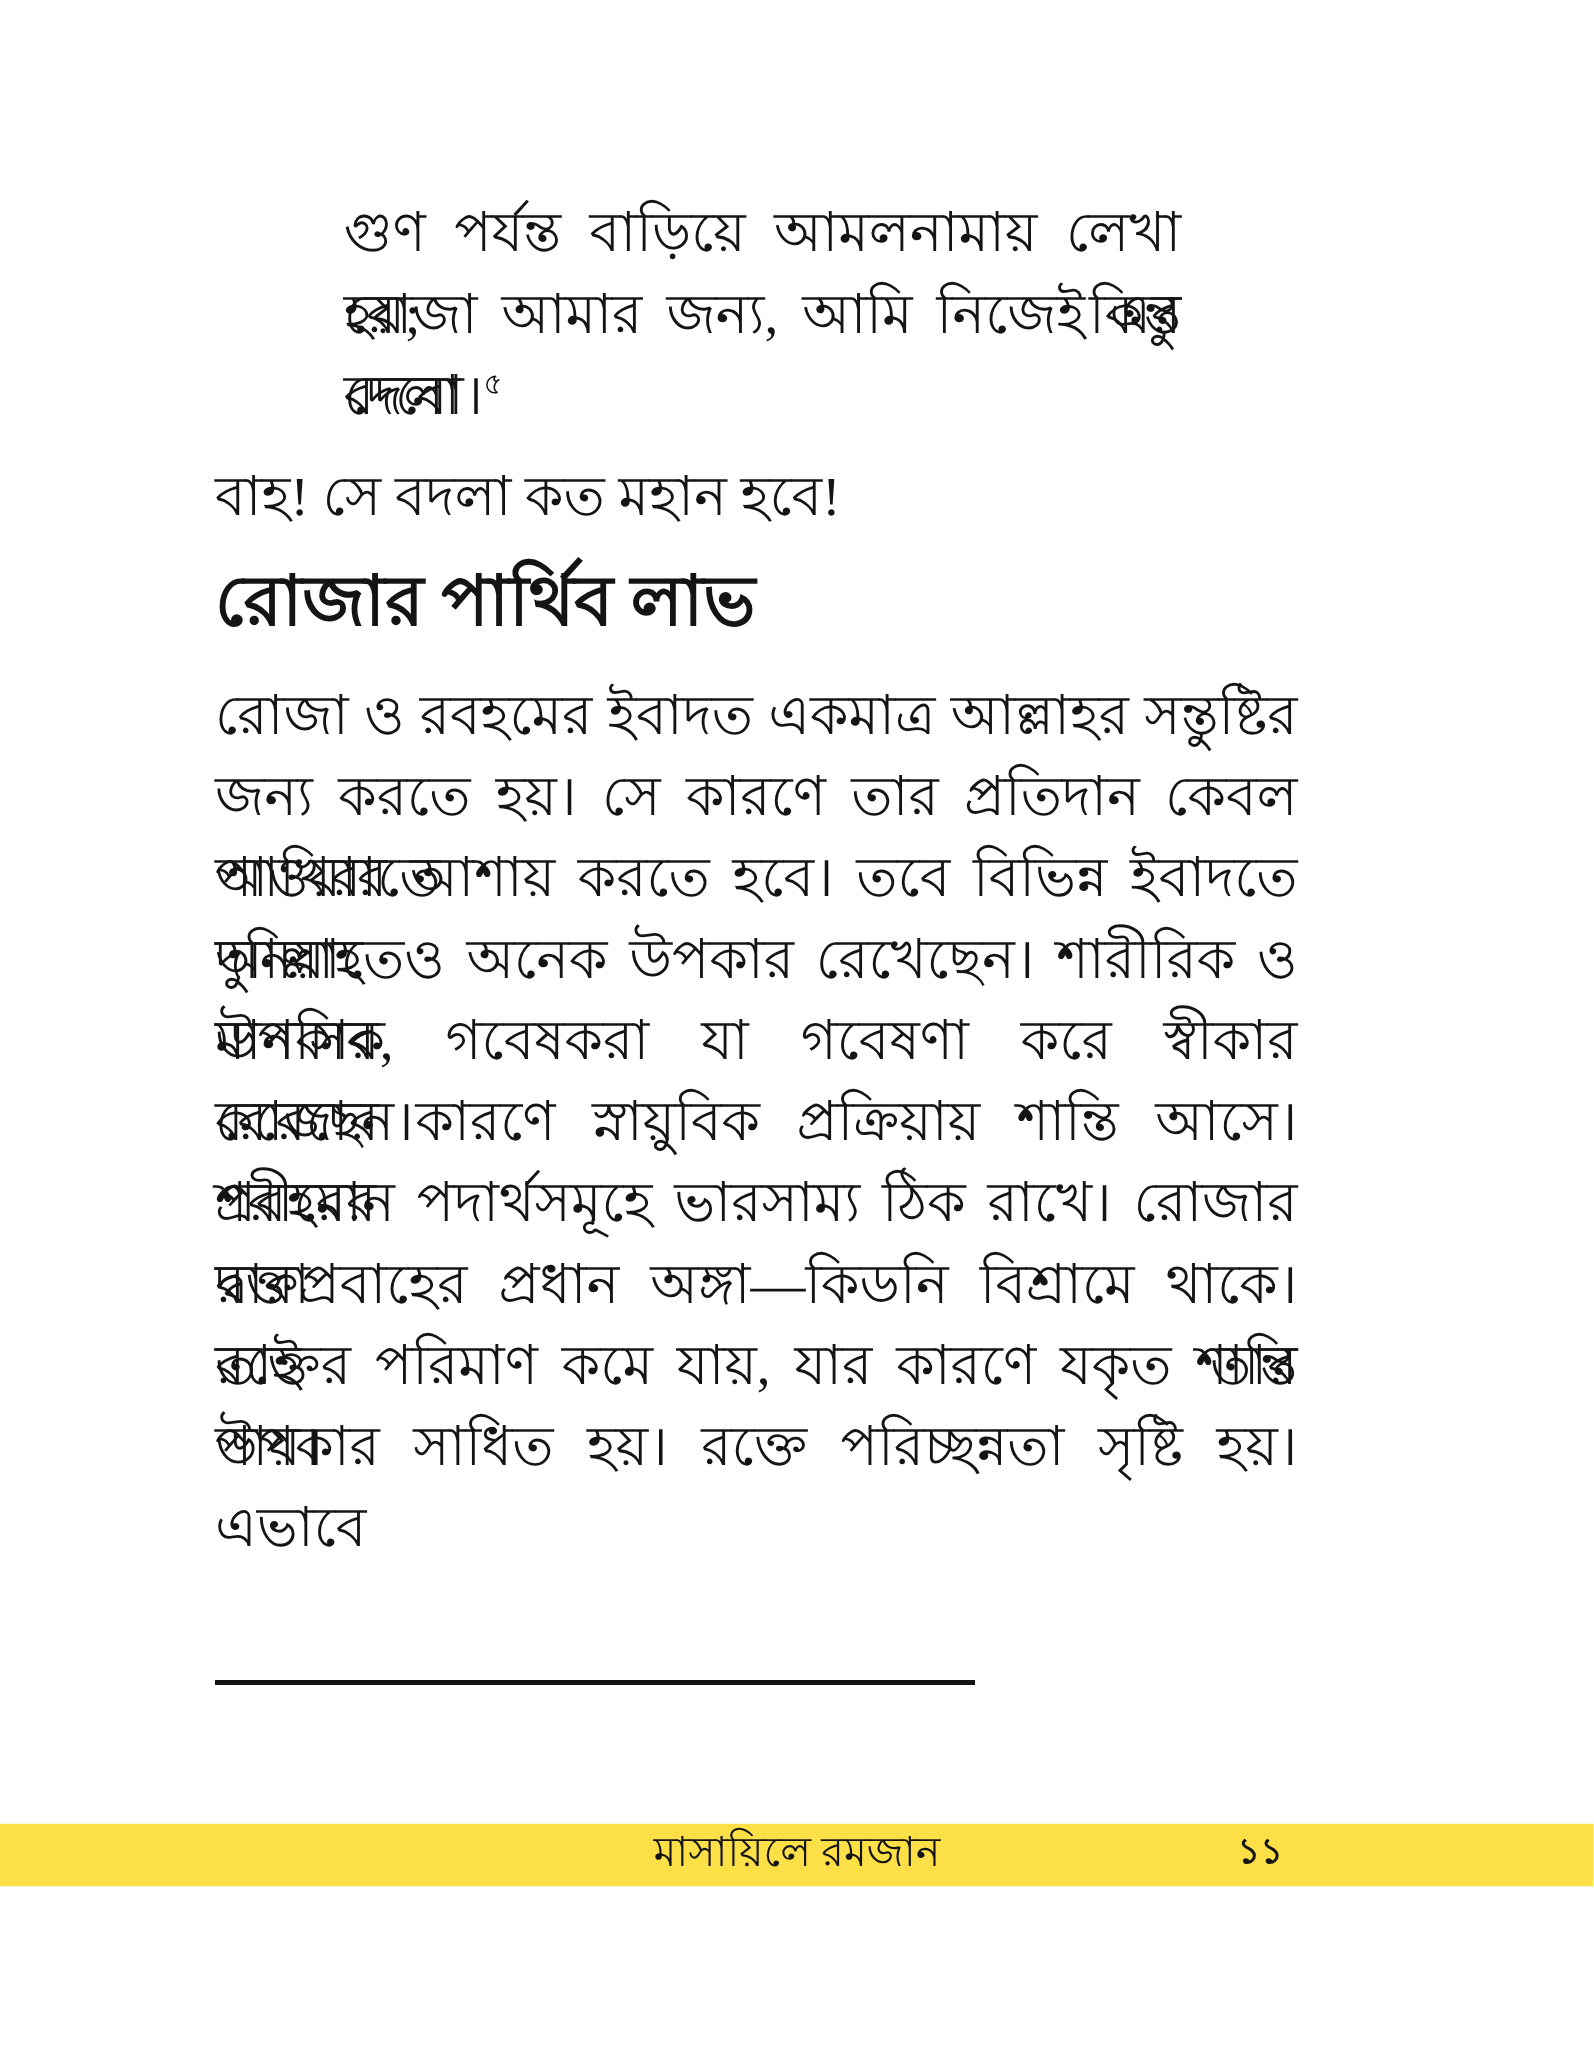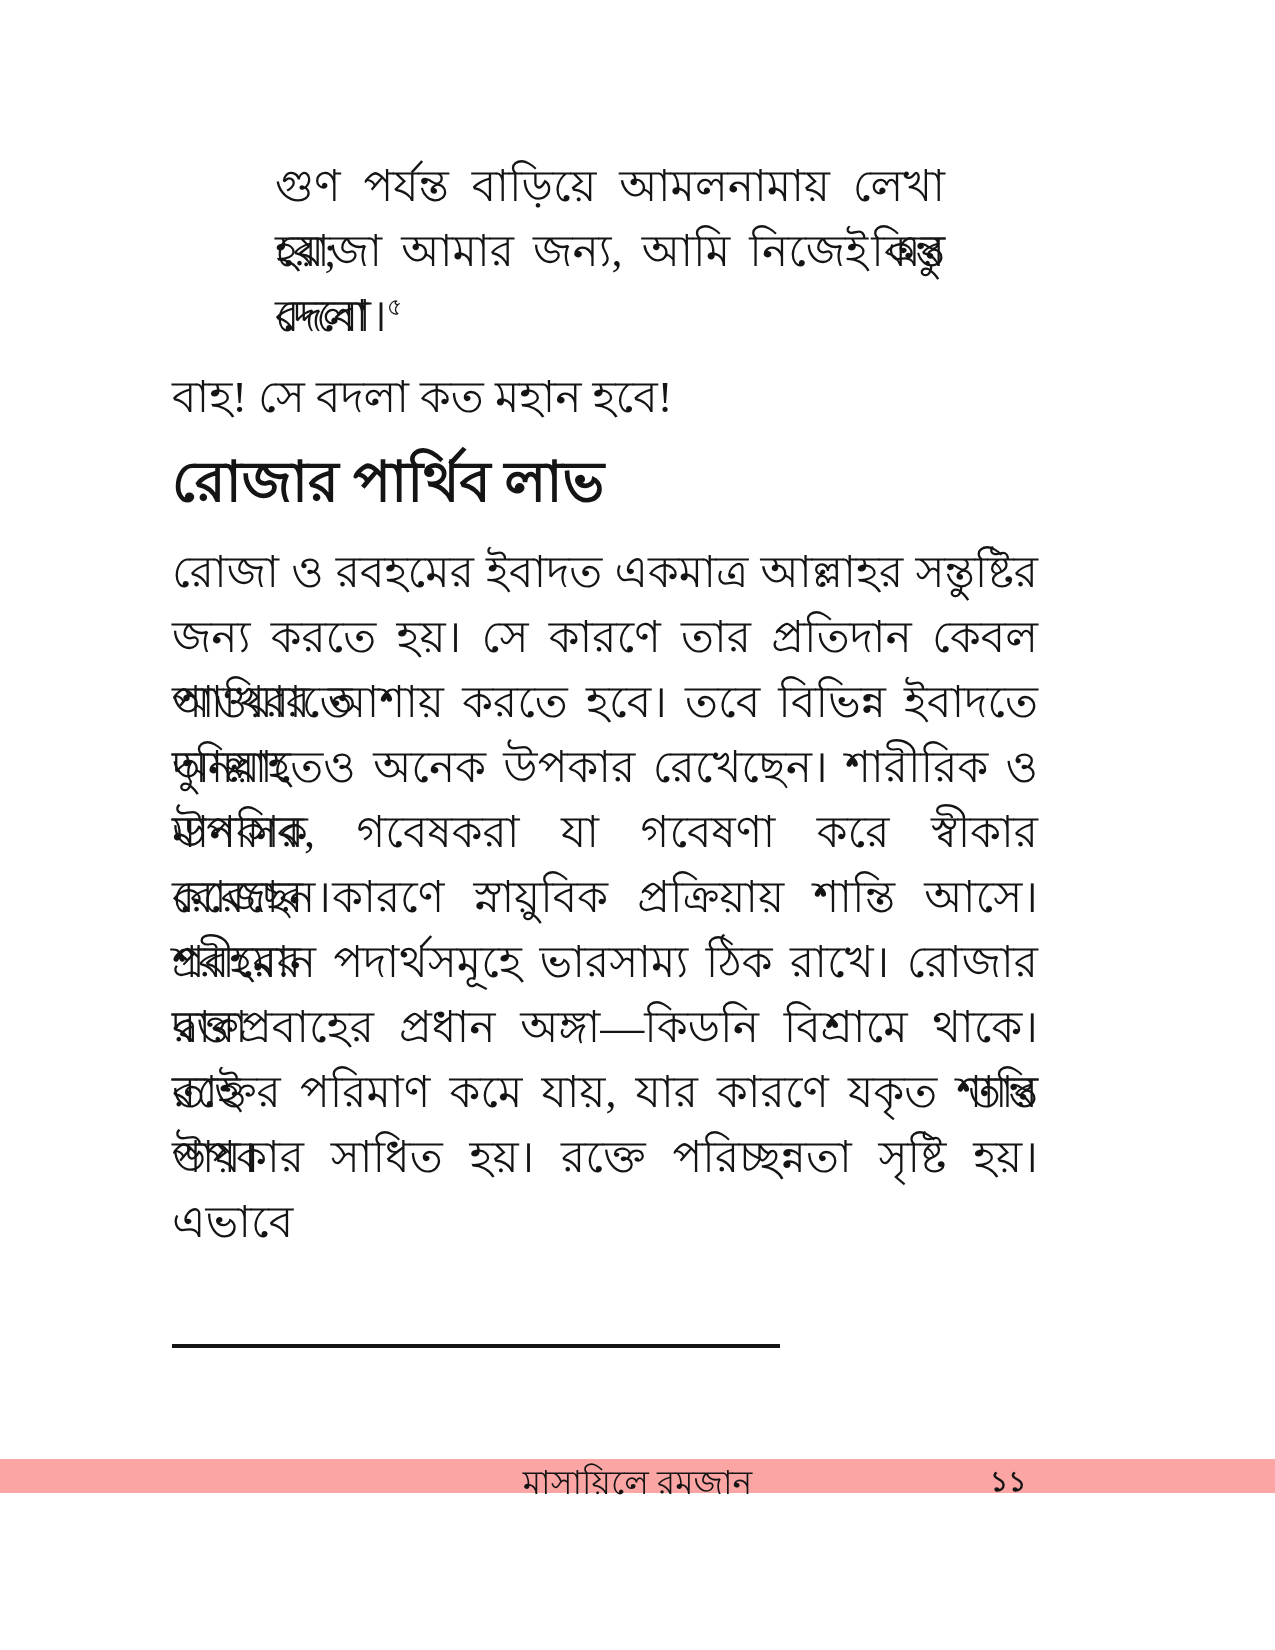--- a/index.html
+++ b/index.html
@@ -90,22 +90,22 @@
     margin-right: 8px;
   }
   .footnote-segment.italic { font-style: italic; }
 
   
   .footer-bar {
     position: absolute;
     left: 0;
     top: 1459px;
     width: 1275px;
-    height: 34px;
-    background: #fca5a5;
+    height: 50px;
+    background: #fde047;
   }
   .footer-book-title {
     position: absolute;
     left: 0;
     width: 1275px;
     top: 0;
     height: 46px;
     line-height: 48px;
     text-align: center;
     font-size: 33px;

